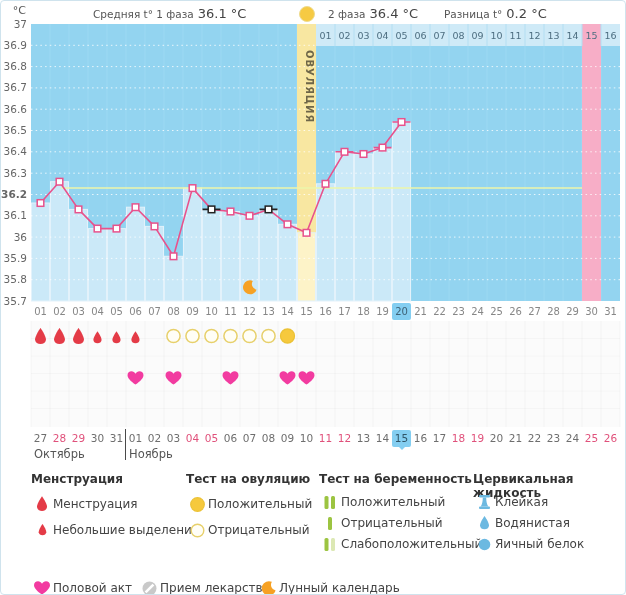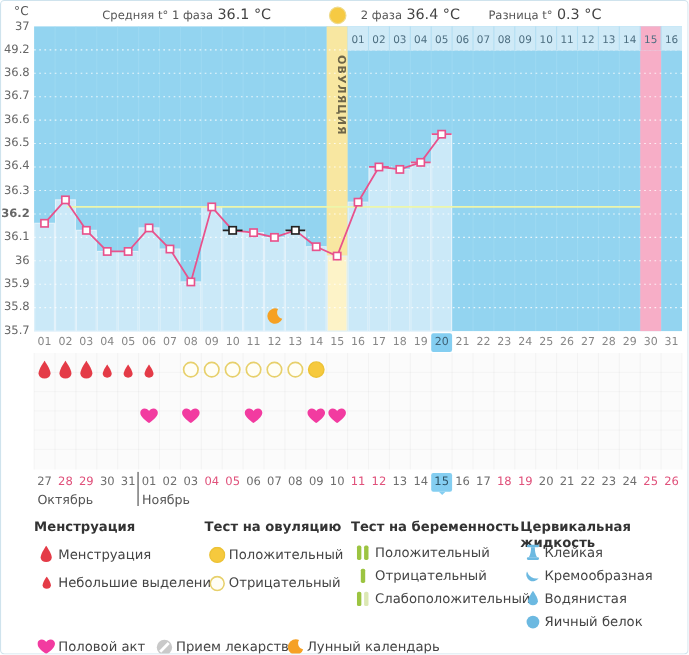--- a/index.html
+++ b/index.html
@@ -48,21 +48,21 @@
   <div class="unit">°C</div>
 
   <div class="hdr" id="p1">
     <span>Средняя t° 1 фаза</span><span class="val">36.1 °C</span>
   </div>
   <div class="hdr-circle"></div>
   <div class="hdr" id="p2">
     <span>2 фаза</span><span class="val">36.4 °C</span>
   </div>
   <div class="hdr" id="pd">
-    <span>Разница t°</span><span class="val">0.3 °C</span>
+    <span>Разница t°</span><span class="val">0.2 °C</span>
   </div>
 
   <svg id="plot-svg" width="626" height="320">
       <rect x="30" y="23" width="589" height="277" fill="#93d4f0"></rect>
       <line x1="49" y1="23" x2="49" y2="300" stroke="#a5ddf4" stroke-width="1" opacity="0.55"></line>
       <line x1="68" y1="23" x2="68" y2="300" stroke="#a5ddf4" stroke-width="1" opacity="0.55"></line>
       <line x1="87" y1="23" x2="87" y2="300" stroke="#a5ddf4" stroke-width="1" opacity="0.55"></line>
       <line x1="106" y1="23" x2="106" y2="300" stroke="#a5ddf4" stroke-width="1" opacity="0.55"></line>
       <line x1="125" y1="23" x2="125" y2="300" stroke="#a5ddf4" stroke-width="1" opacity="0.55"></line>
       <line x1="144" y1="23" x2="144" y2="300" stroke="#a5ddf4" stroke-width="1" opacity="0.55"></line>
@@ -184,21 +184,21 @@
       <rect x="359.2" y="149.7" width="6.6" height="6.6" fill="#fff" stroke="#e8528c" stroke-width="1.5"></rect>
       <rect x="378.2" y="143.3" width="6.6" height="6.6" fill="#fff" stroke="#e8528c" stroke-width="1.5"></rect>
       <rect x="397.2" y="117.7" width="6.6" height="6.6" fill="#fff" stroke="#e8528c" stroke-width="1.5"></rect>
       <g transform="translate(241,279)">
         <path d="M10.8 0.9 A7 7 0 1 0 14.6 9.7 A5.8 5.8 0 0 1 10.8 0.9 Z" fill="#f6a124"></path>
       </g>
     </svg>
   <div class="ovu">ОВУЛЯЦИЯ</div>
   <div id="ylabels">
       <span style="top: 16.5px;">37</span>
-      <span style="top: 37.8px;">49.2</span>
+      <span style="top: 37.8px;">36.9</span>
       <span style="top: 59.1px;">36.8</span>
       <span style="top: 80.4px;">36.7</span>
       <span style="top: 101.7px;">36.6</span>
       <span style="top: 123px;">36.5</span>
       <span style="top: 144.3px; text-align: right;">36.4</span>
       <span style="top: 165.7px;">36.3</span>
       <span style="top: 187px; font-weight: bold;">36.2</span>
       <span style="top: 208.3px;">36.1</span>
       <span style="top: 229.6px;">36</span>
       <span style="top: 250.9px;">35.9</span>
@@ -432,28 +432,20 @@
             <svg width="13" height="14" viewBox="0 0 13 14">
               <rect x="1" y="0" width="11" height="2.5" rx="1" fill="#6cb9e1"></rect>
               <rect x="1" y="11.5" width="11" height="2.5" rx="1" fill="#6cb9e1"></rect>
               <path d="M4.8 2.5 H8.2 C8.2 6 8.7 8.8 10.2 11.5 H2.8 C4.3 8.8 4.8 6 4.8 2.5 Z" fill="#6cb9e1"></path>
             </svg>
           </span>
           <span class="lg-lb">Клейкая</span>
         </div>
         <div class="lg-item">
           <span class="lg-ic">
-            <svg width="13" height="13" viewBox="0 0 14 14">
-              <path d="M1.2 2.8 A6.6 6.6 0 0 0 12.6 9.4 A9.5 9.5 0 0 1 1.2 2.8 Z" fill="#6cb9e1"></path>
-            </svg>
-          </span>
-          <span class="lg-lb">Кремообразная</span>
-        </div>
-        <div class="lg-item">
-          <span class="lg-ic">
             <svg width="11" height="14" viewBox="0 0 13 17">
               <path d="M6.5 0C6.5 0 1 7.6 1 11.7A5.6 5.3 0 0 0 12 11.7C12 7.6 6.5 0 6.5 0Z" fill="#6cb9e1"></path>
             </svg>
           </span>
           <span class="lg-lb">Водянистая</span>
         </div>
         <div class="lg-item">
           <span class="lg-ic">
             <svg width="13" height="13">
               <circle cx="6.5" cy="6.5" r="5.8" fill="#6cb9e1"></circle>

